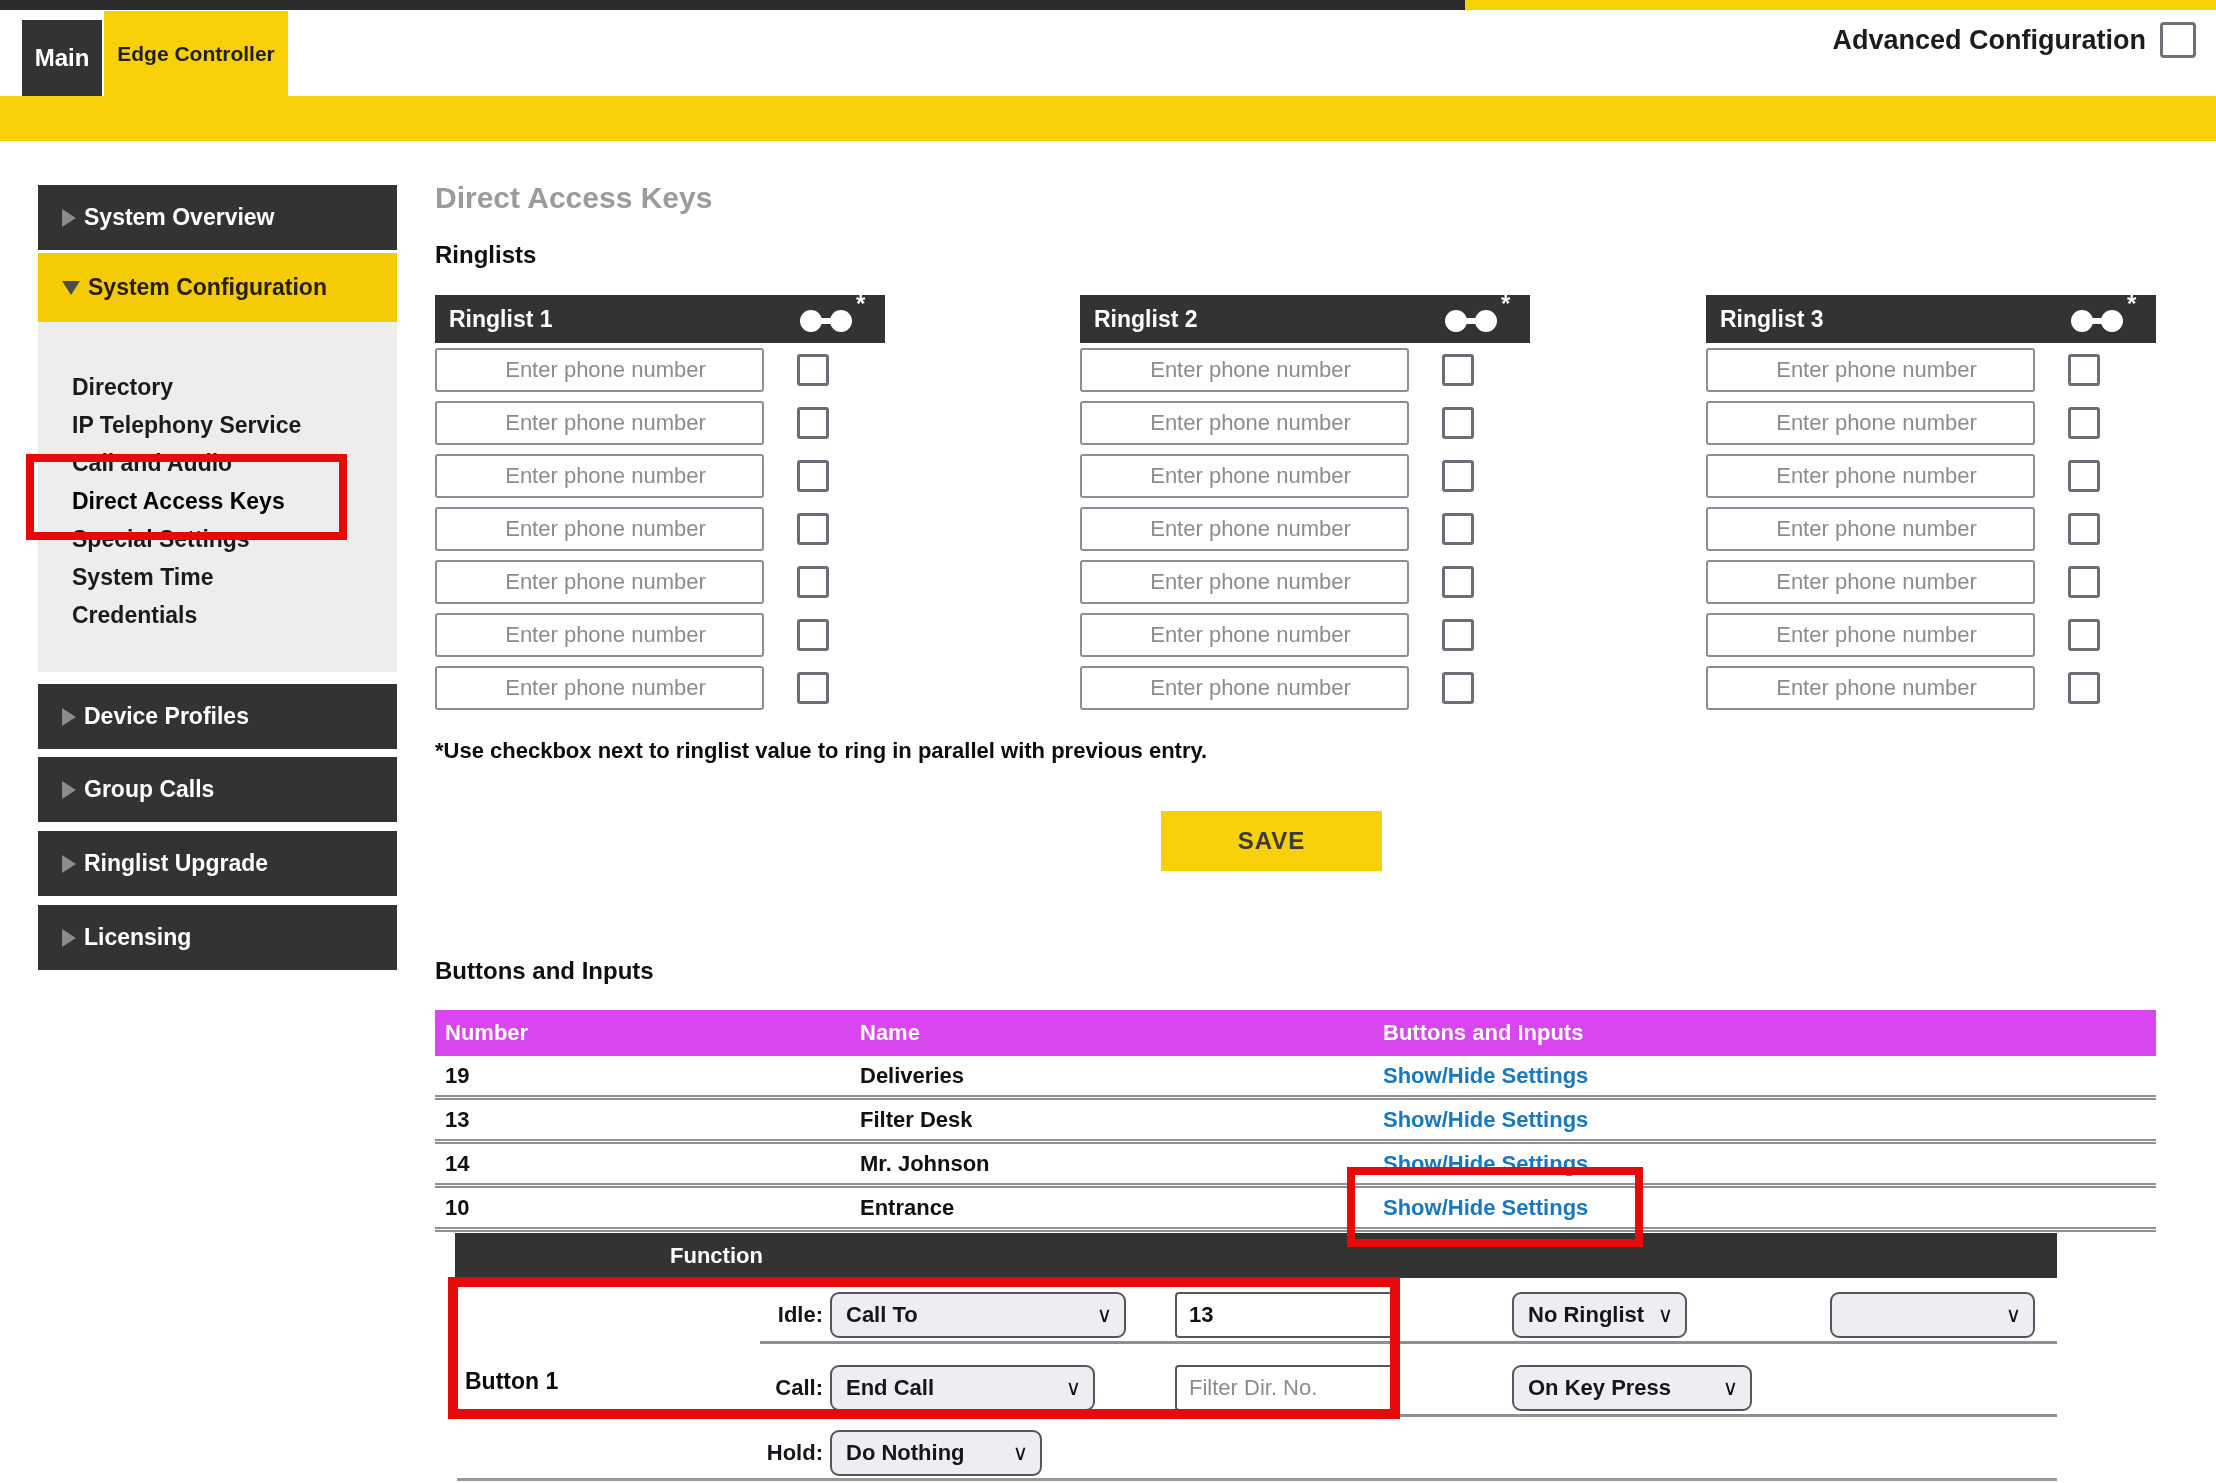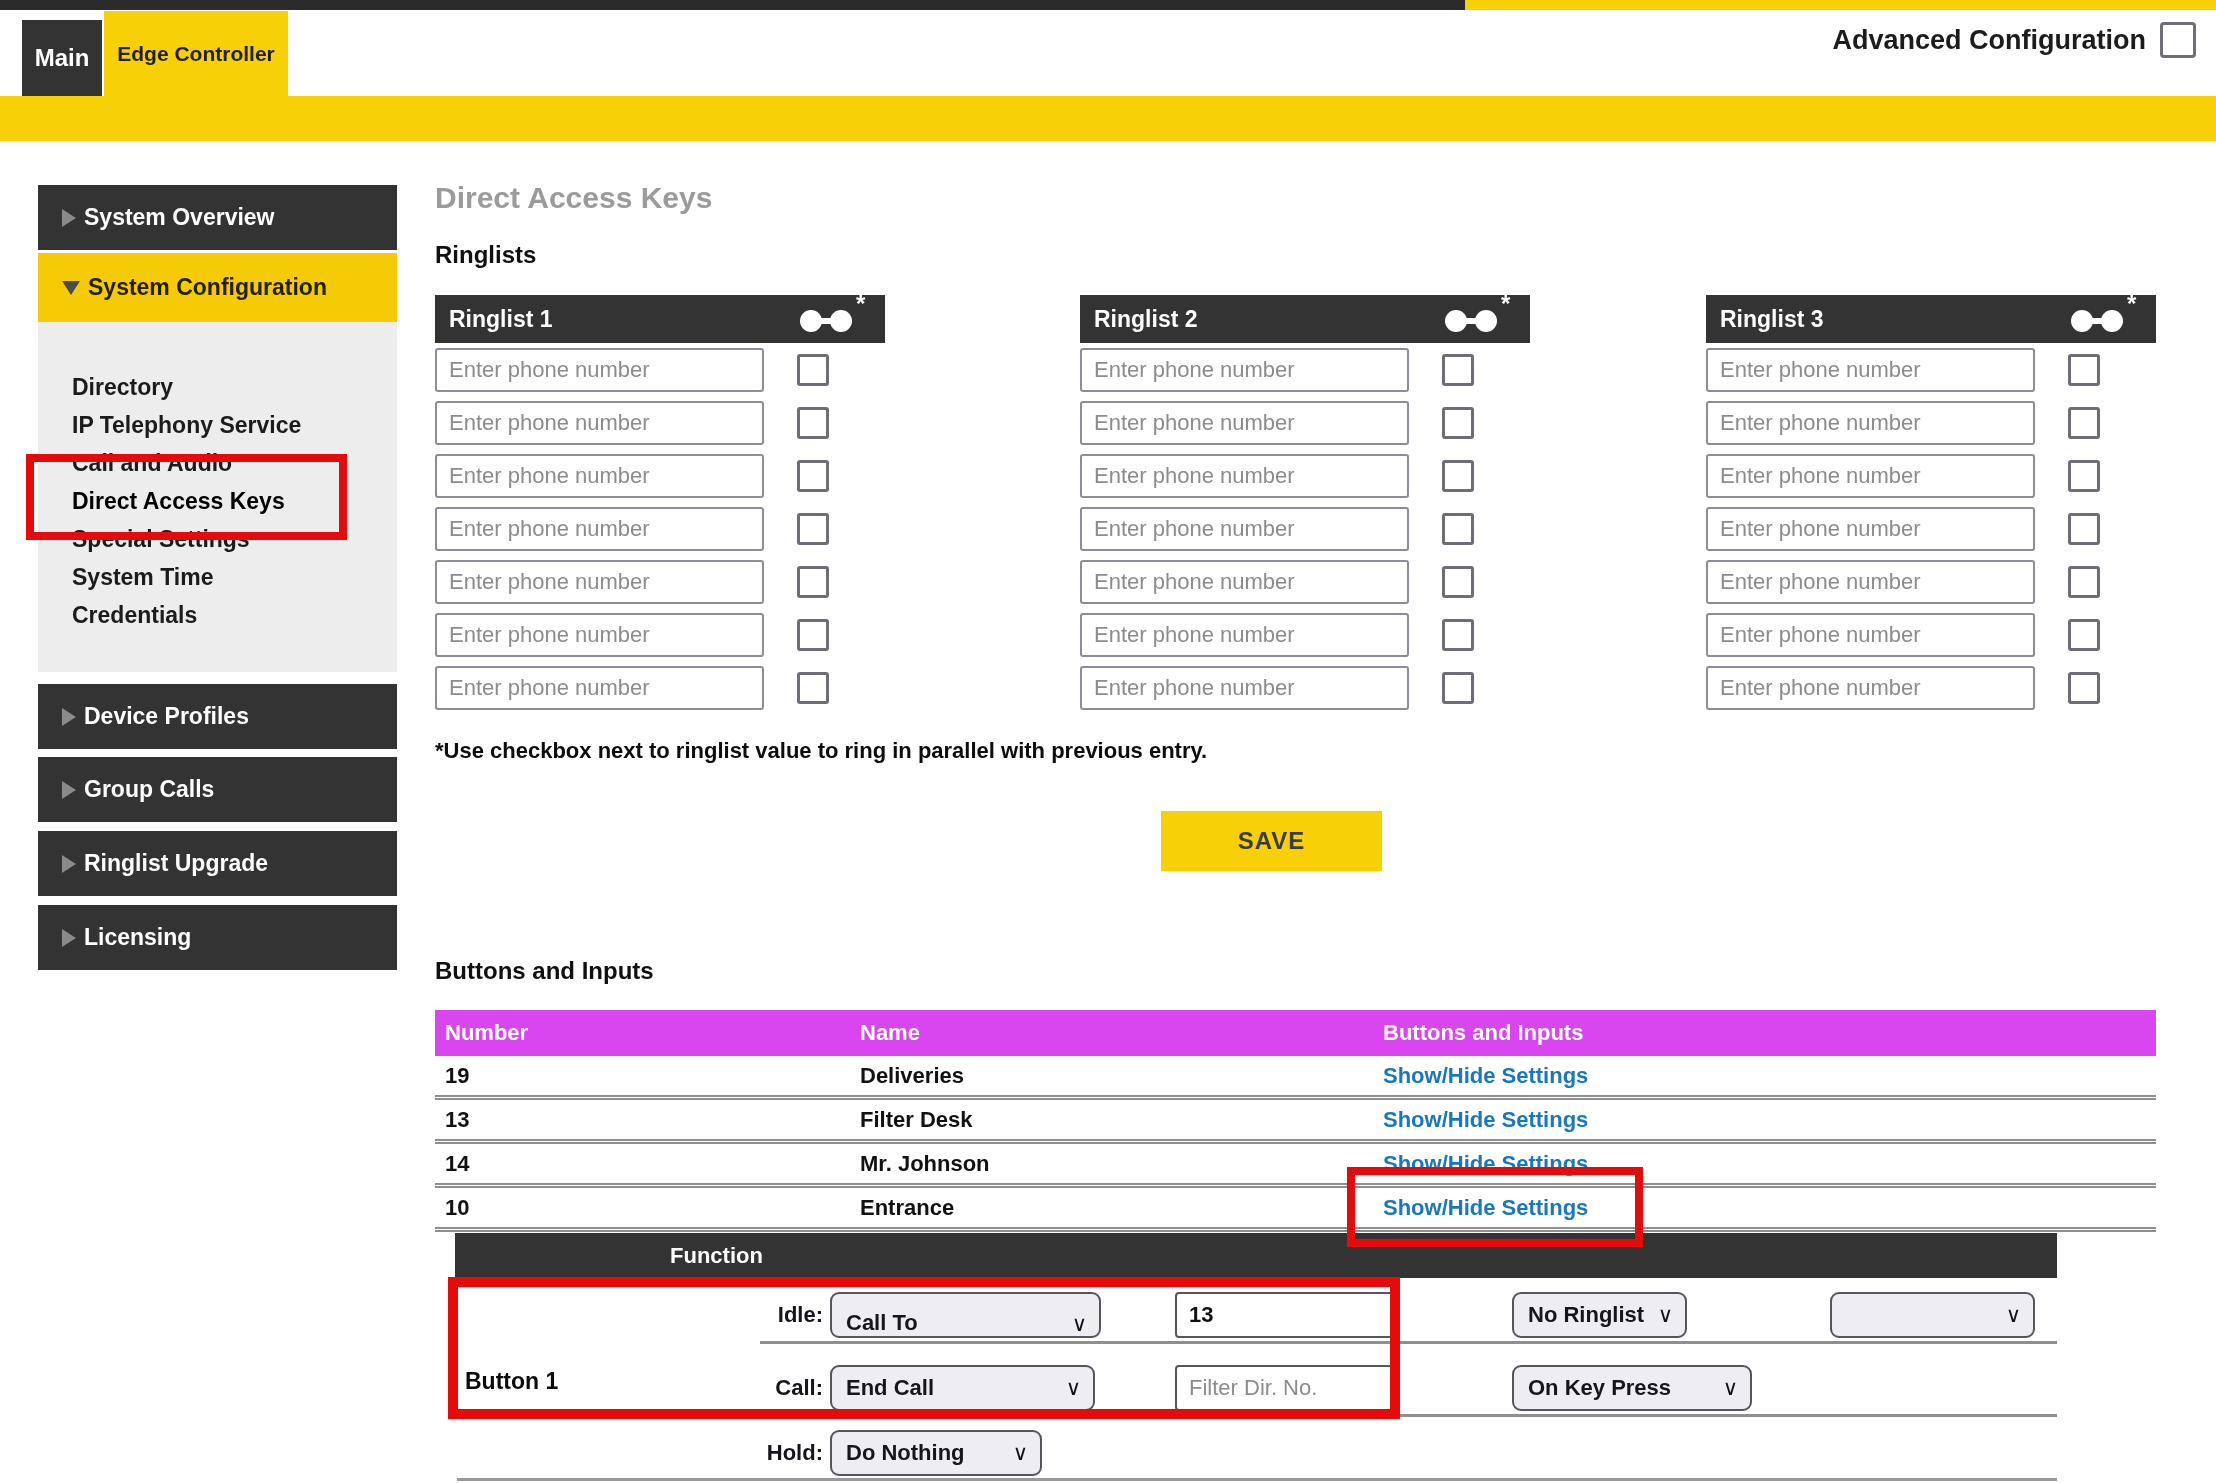--- a/index.html
+++ b/index.html
@@ -41,21 +41,21 @@
 
   
   .rl-col{position:absolute;top:295px;width:450px;}
   .rl-head{height:48px;background:#333;color:#fff;display:flex;align-items:center;
            justify-content:space-between;padding:0 10px 0 14px;box-sizing:border-box;}
   .rl-title{font-size:23px;font-weight:700;}
   .rl-rows{margin-top:5px;}
   .rl-row{position:relative;height:44px;margin-bottom:9px;}
   .phone-input{position:absolute;left:0;top:0;width:329px;height:44px;box-sizing:border-box;
         border:2px solid #8d8d98;border-radius:3px;font-family:inherit;font-size:22px;color:#222;
-        padding:0 0 0 12px;outline:none;}
+        padding:0 0 0 12px;outline:none;text-align:center;}
   .phone-input::placeholder{color:#8c8c8c;}
   .cb{position:absolute;left:362px;top:6px;width:26px;height:26px;border:3px solid #6d6d78;
       border-radius:3px;background:#fff;cursor:pointer;}
   #rl-note{left:435px;top:738px;font-size:22px;font-weight:600;color:#0d0d0d;}
   #save-btn{left:1161px;top:811px;width:221px;height:60px;background:#F7D008;border:none;
       font-family:inherit;font-size:24px;font-weight:700;color:#3b3b3b;letter-spacing:1px;cursor:pointer;}
 
   
   #bi-header{left:435px;top:1010px;width:1721px;height:46px;background:#d946ef;}
   #bi-header span{position:absolute;top:0;line-height:46px;font-size:22px;font-weight:700;color:#fff;}
@@ -311,21 +311,21 @@
       <span class="bi-name">Entrance</span>
       <a class="bi-link" href="#">Show/Hide Settings</a>
     </div>
   </div>
 
 <div class="abs" id="fn-bar">
   <span>Function</span>
 </div>
 
 <div class="fn-label" style="top:1292px;">Idle:</div>
-<div class="sel" style="left:830px;top:1292px;width:271px;align-items:flex-end;">
+<div class="sel" style="left:830px;top:1292px;width:296px;">
   <span>Call To</span>
   <span class="chev">∨</span>
 </div>
 <input class="fn-input" style="left: 1175px; top: 1292px;" value="13">
 <div class="sel" style="left:1512px;top:1292px;width:175px;">
   <span>No Ringlist</span>
   <span class="chev">∨</span>
 </div>
 <div class="sel" style="left:1830px;top:1292px;width:205px;">
   <span></span>

